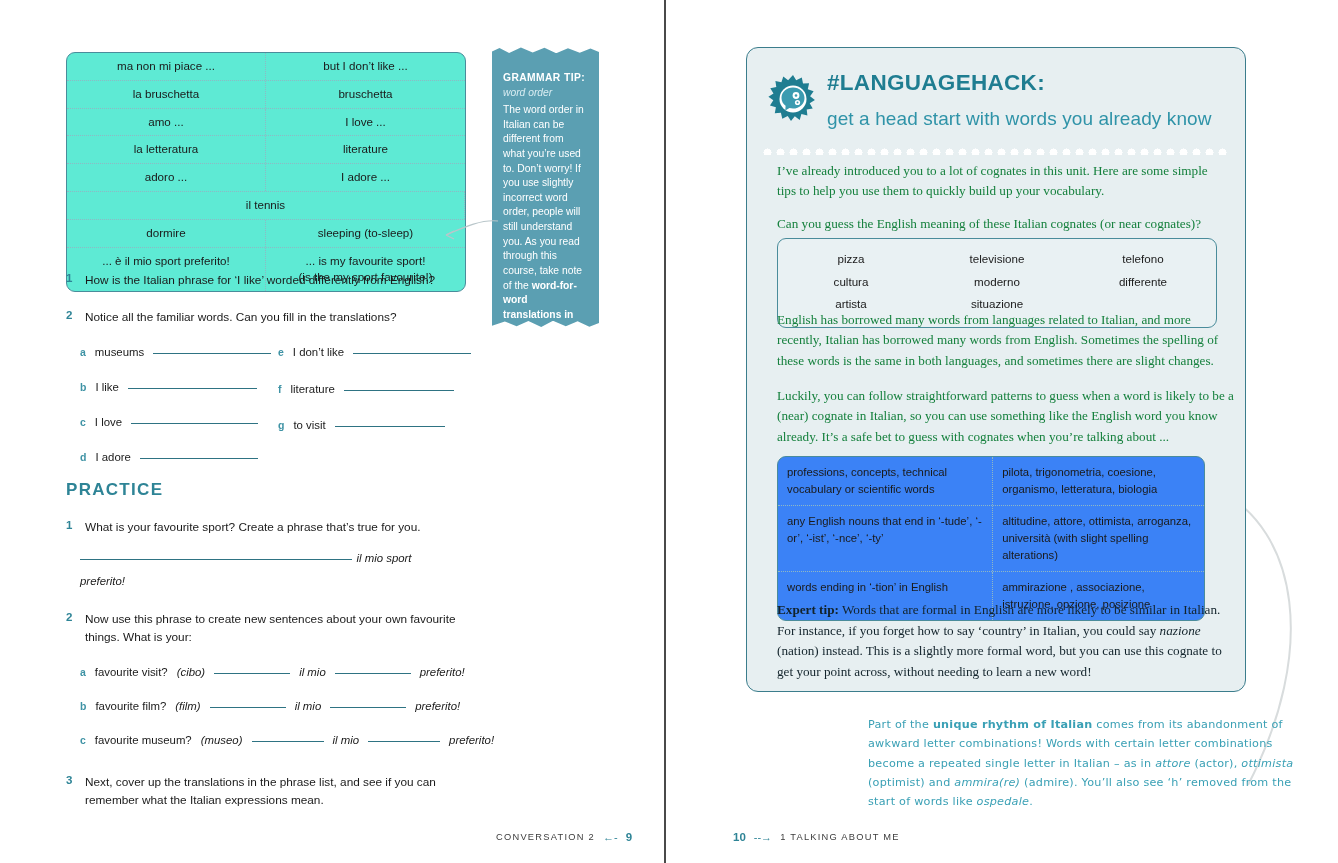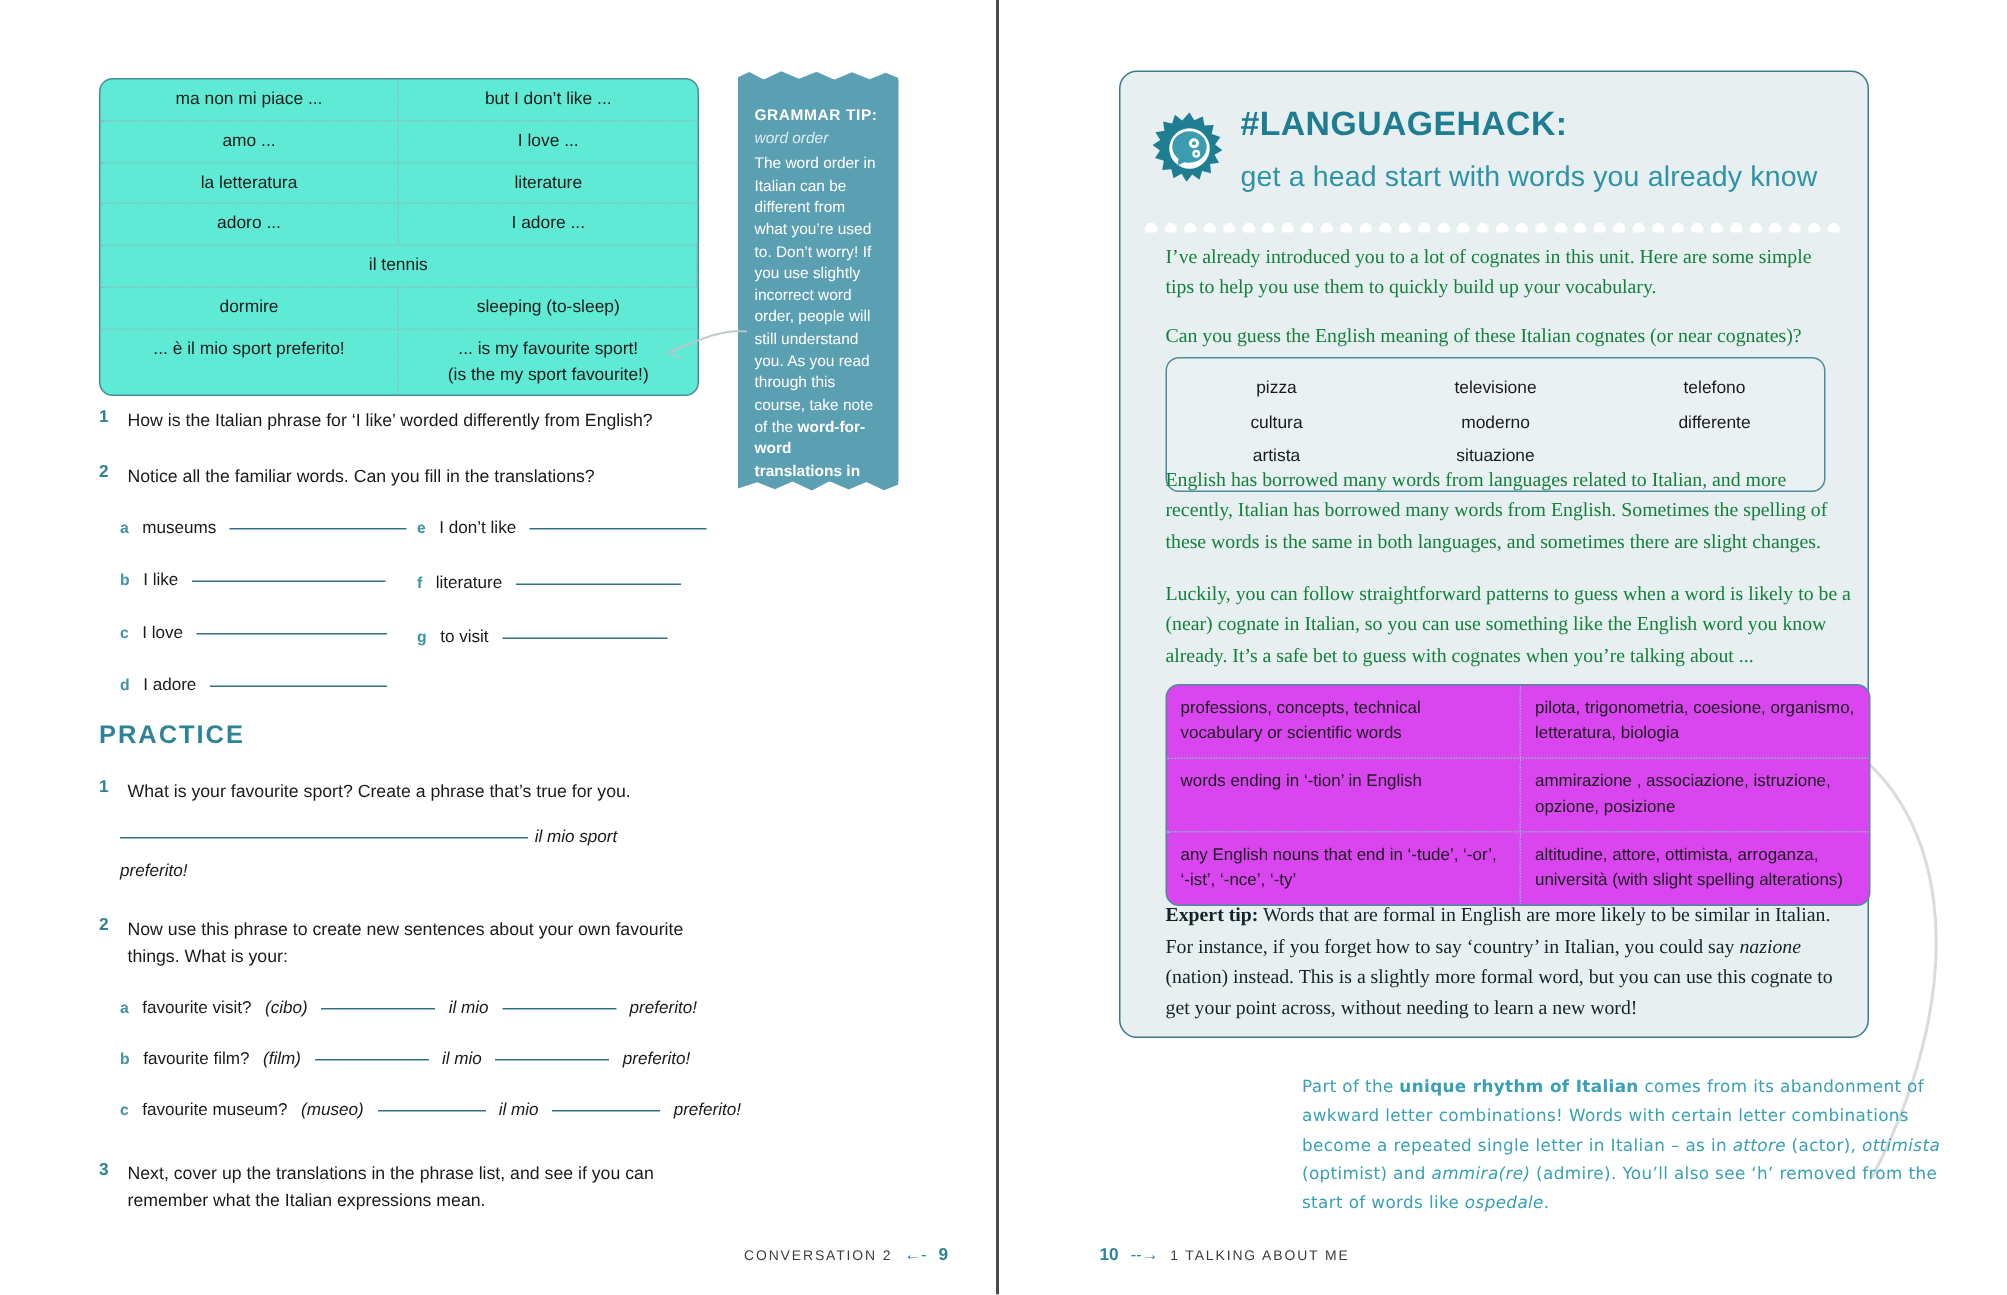--- a/index.html
+++ b/index.html
@@ -125,22 +125,22 @@
 
   .cognate-box {
     position: absolute; left: 30px; top: 190px; width: 440px;
     background: #e9f1f3; border: 1.3px solid #4a8c9b; border-radius: 9px;
     padding: 9px 0 11px 0;
   }
   .cog-row { display: flex; }
   .cog-cell { flex: 1 1 33.33%; text-align: center; font-size: 11.6px; color: #1a1a1a; line-height: 1.95; }
 
   .pattern-table {
-    position: absolute; left: 30px; top: 408px; width: 470px;
-    background: #d946ef; border: 1.3px solid #4a8c9b; border-radius: 9px;
+    position: absolute; left: 30px; top: 408px; width: 428px;
+    background: #3b82f6; border: 1.3px solid #4a8c9b; border-radius: 9px;
     overflow: hidden;
   }
   .ptn-row { display: flex; }
   .ptn-row + .ptn-row { border-top: 1px dotted #8fb8c3; }
   .ptn-cell { padding: 7px 9px; font-size: 11.3px; color: #1a1a1a; line-height: 1.5; }
   .ptn-cell.c1 { flex: 0 0 50.5%; border-right: 1px dotted #8fb8c3; }
   .ptn-cell.c2 { flex: 1 1 auto; }
 
   .expert {
     position: absolute; left: 30px; top: 552px; width: 452px;
@@ -177,20 +177,24 @@
 <div class="spread">
 
   <div class="spine"></div>
 
   <div class="page-left">
 
     <div class="phrase-table">
       <div class="pt-row">
         <div class="pt-cell left-cell">ma non mi piace ...</div>
         <div class="pt-cell">but I don’t like ...</div>
+      </div>
+      <div class="pt-row">
+        <div class="pt-cell left-cell">la bruschetta</div>
+        <div class="pt-cell">bruschetta</div>
       </div>
       <div class="pt-row">
         <div class="pt-cell left-cell">amo ...</div>
         <div class="pt-cell">I love ...</div>
       </div>
       <div class="pt-row">
         <div class="pt-cell left-cell">la letteratura</div>
         <div class="pt-cell">literature</div>
       </div>
       <div class="pt-row">
@@ -382,26 +386,26 @@
       <div class="rp-para" style="left:30px; top:262px; width:462px;">English has borrowed many words from languages related to Italian, and more recently, Italian has borrowed many words from English. Sometimes the spelling of these words is the same in both languages, and sometimes there are slight changes.</div>
 
       <div class="rp-para" style="left:30px; top:338px; width:462px;">Luckily, you can follow straightforward patterns to guess when a word is likely to be a (near) cognate in Italian, so you can use something like the English word you know already. It’s a safe bet to guess with cognates when you’re talking about ...</div>
 
       <div class="pattern-table">
         <div class="ptn-row">
           <div class="ptn-cell c1">professions, concepts, technical vocabulary or scientific words</div>
           <div class="ptn-cell c2">pilota, trigonometria, coesione, organismo, letteratura, biologia</div>
         </div>
         <div class="ptn-row">
+          <div class="ptn-cell c1">any English nouns that end in ‘-tude’, ‘-or’, ‘-ist’, ‘-nce’, ‘-ty’</div>
+          <div class="ptn-cell c2">altitudine, attore, ottimista, arroganza, università (with slight spelling alterations)</div>
+        </div>
+        <div class="ptn-row">
           <div class="ptn-cell c1">words ending in ‘-tion’ in English</div>
           <div class="ptn-cell c2">ammirazione , associazione, istruzione, opzione, posizione</div>
-        </div>
-        <div class="ptn-row">
-          <div class="ptn-cell c1">any English nouns that end in ‘-tude’, ‘-or’, ‘-ist’, ‘-nce’, ‘-ty’</div>
-          <div class="ptn-cell c2">altitudine, attore, ottimista, arroganza, università (with slight spelling alterations)</div>
         </div>
       </div>
 
       <div class="expert"><b>Expert tip:</b><span> Words that are formal in English are more likely to be similar in Italian. For instance, if you forget how to say ‘country’ in Italian, you could say </span><i>nazione</i><span> (nation) instead. This is a slightly more formal word, but you can use this cognate to get your point across, without needing to learn a new word!</span></div>
     </div>
 
     <div class="footer footer-right" style="left:67px">
       <span class="pagenum">10</span>
       <span class="fdash">--→</span>
       <span>1 TALKING ABOUT ME</span>

